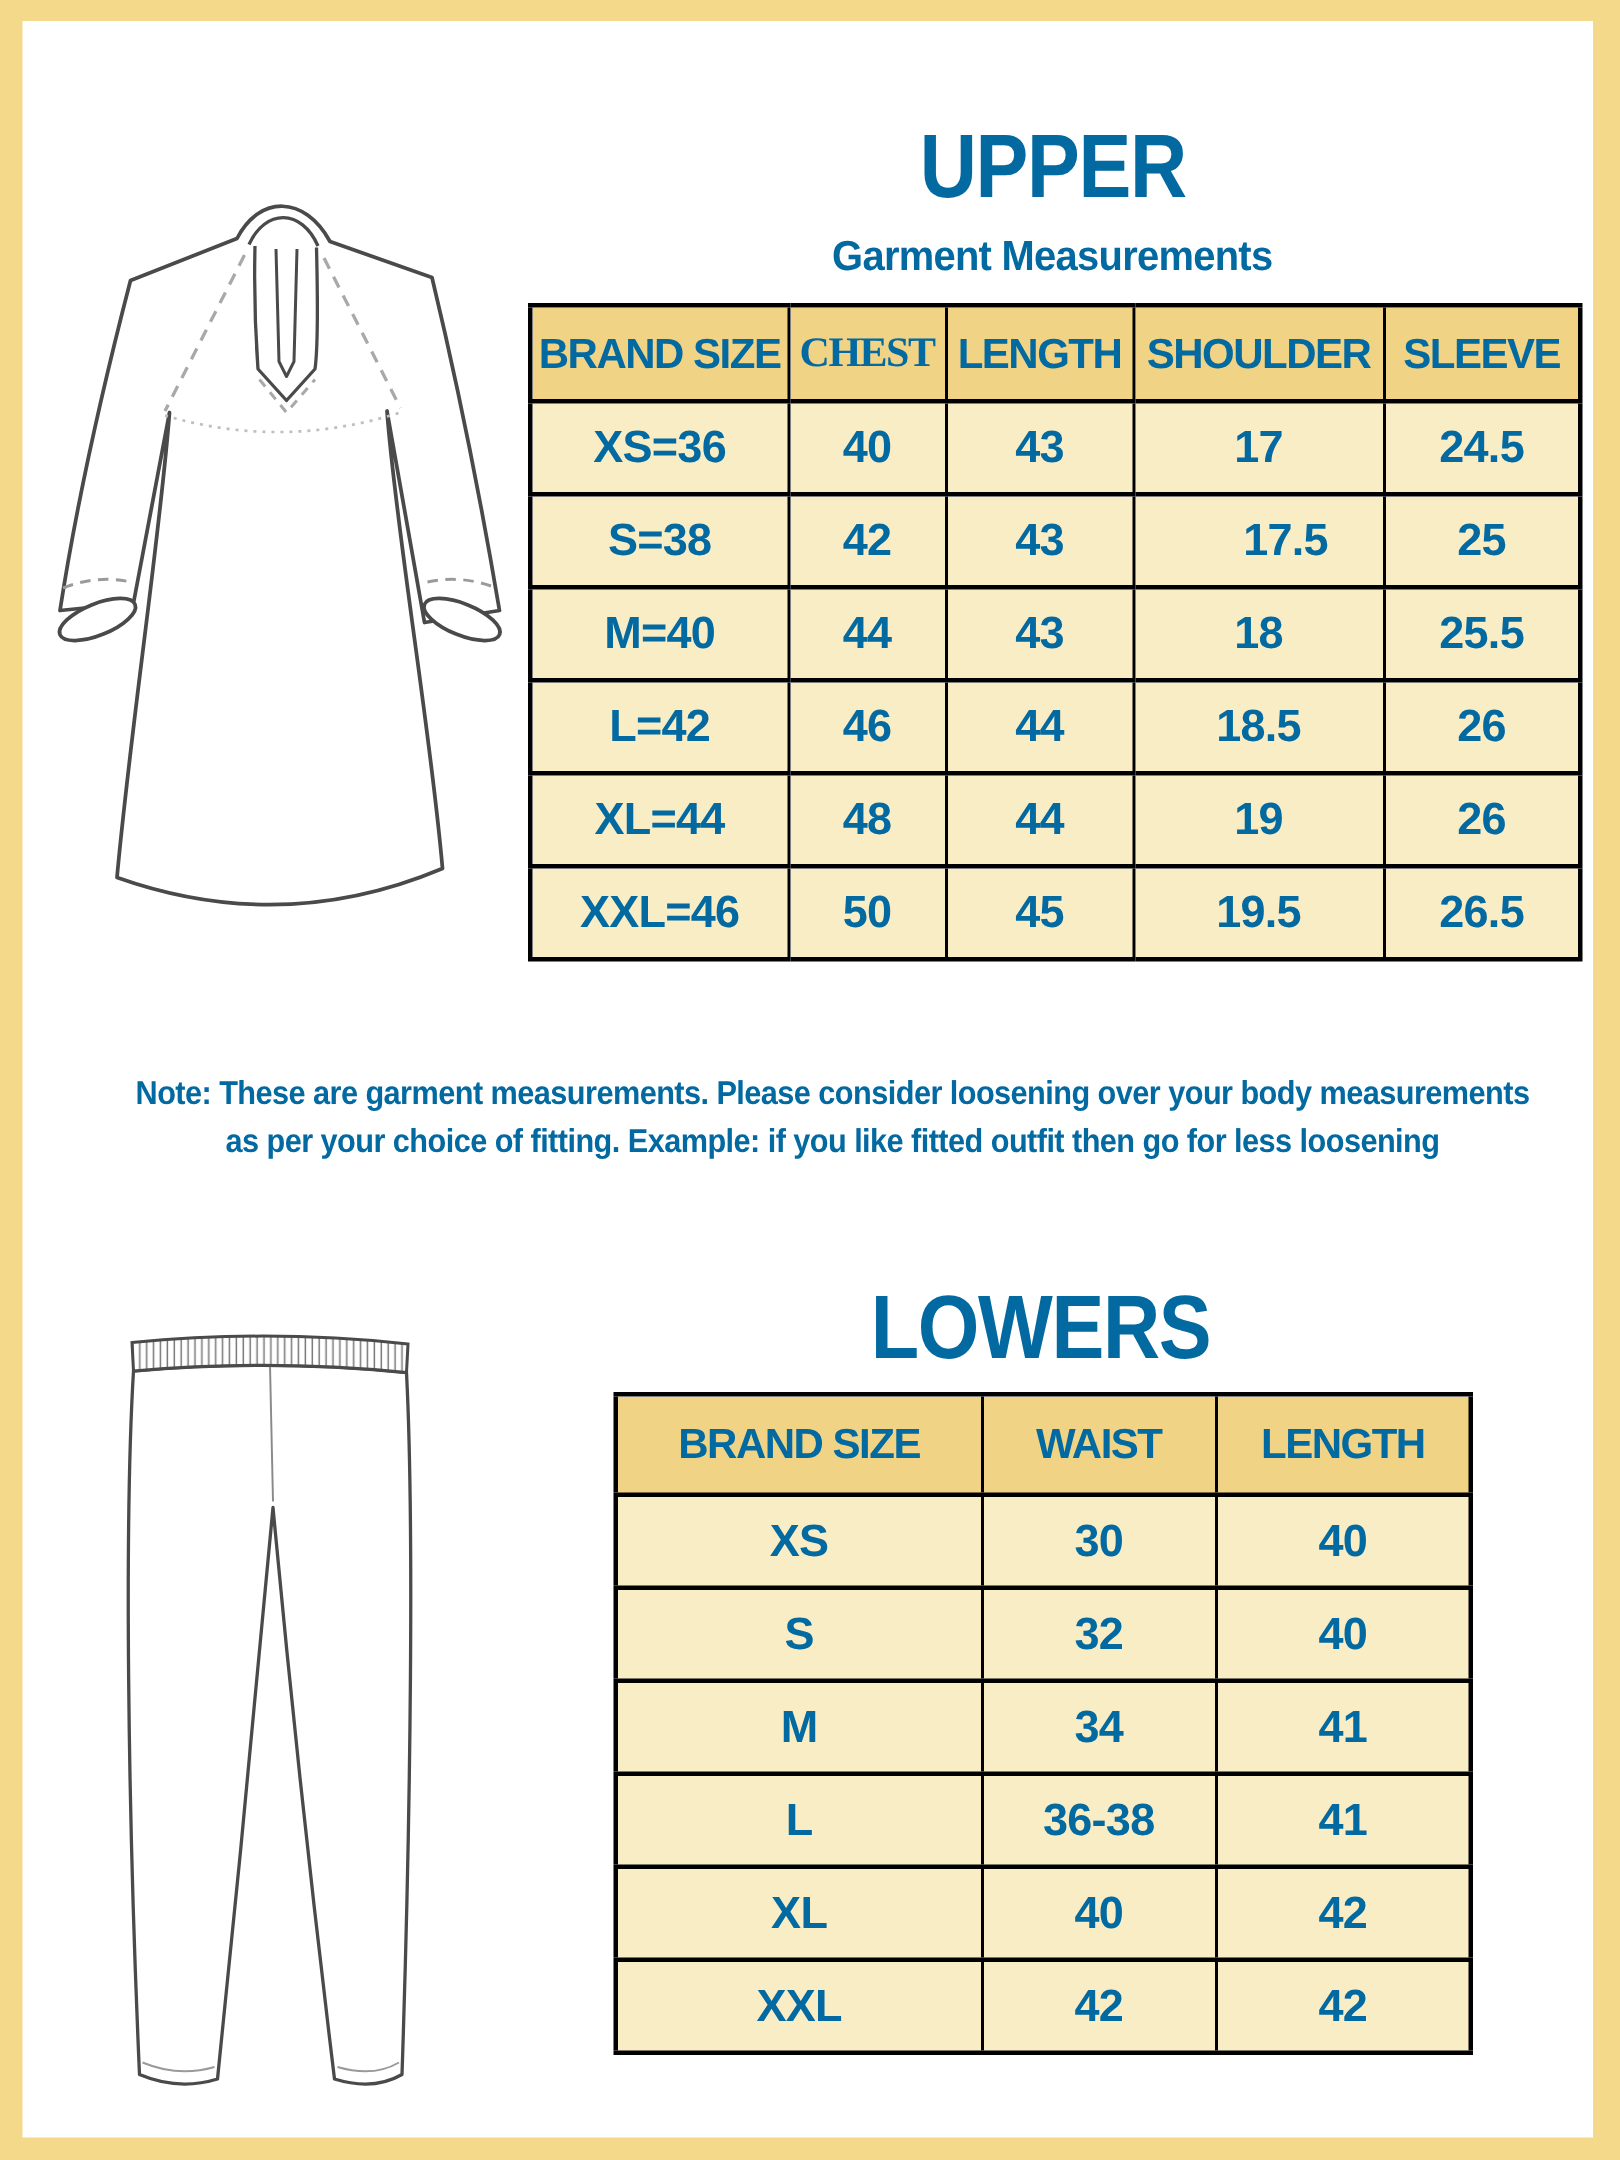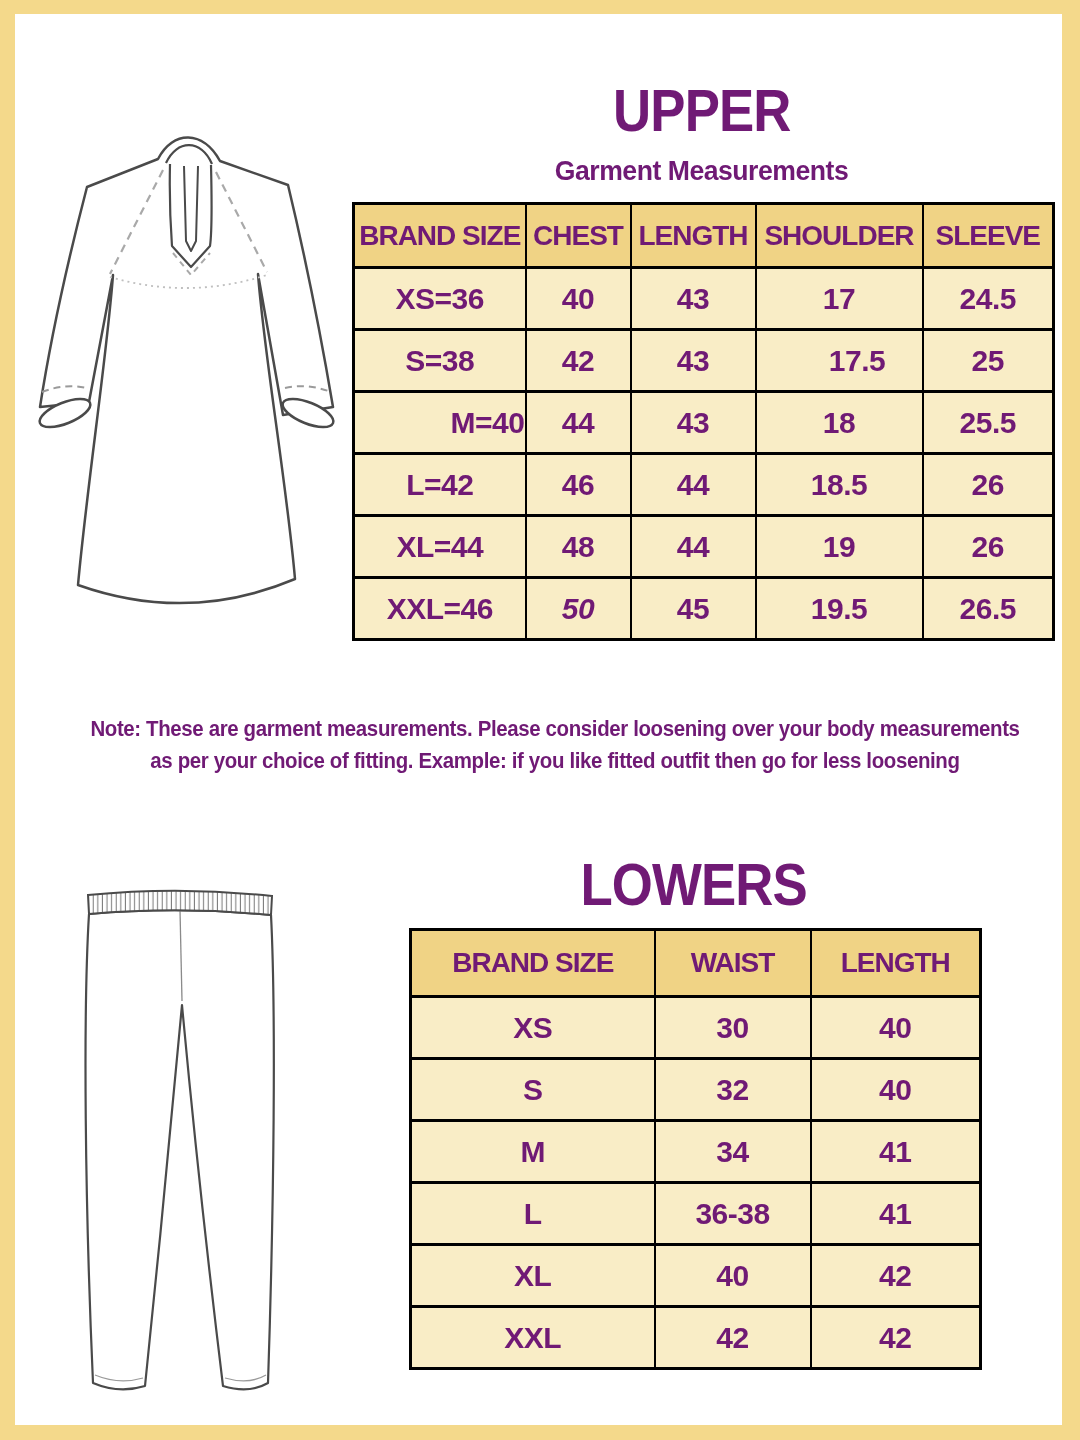--- a/index.html
+++ b/index.html
@@ -75,21 +75,21 @@
     transform-origin:center;
   }
   .note div{white-space:nowrap;}
   .illu{position:absolute;}
   #kurta-illu{left:20px;top:110px;width:302px;height:500px;}
   #pants-illu{left:53px;top:868px;width:210px;height:512px;}
 </style>
 </head>
 <body>
 
-<div class="page" id="page" style="border-color: rgb(244, 217, 139); background: rgb(255, 255, 255); color: #701a75;">
+<div class="page" id="page" style="border-color: rgb(244, 217, 139); background: rgb(255, 255, 255); color: #0369a1;">
 
   <div class="title" style="left:337px;width:700px;top:62px;">
     <span>UPPER</span>
   </div>
 
   <div class="subtitle" style="left:337px;width:700px;top:141px;">
     <span>Garment Measurements</span>
   </div>
 
   <svg id="kurta-illu" class="illu" viewBox="0 0 302 500" xmlns="http://www.w3.org/2000/svg">
@@ -132,21 +132,21 @@
     <colgroup>
       <col style="width:172px">
         <col style="width:105px">
         <col style="width:125px">
       <col style="width:167px">
         <col style="width:131px">
     </colgroup>
     <thead>
         <tr>
           <th style="background: rgb(240, 211, 133);">BRAND SIZE</th>
-          <th style="background: rgb(240, 211, 133);">CHEST</th>
+          <th style="background: rgb(240, 211, 133); font-family: Liberation Serif, serif;">CHEST</th>
           <th style="background: rgb(240, 211, 133);">LENGTH</th>
           <th style="background: rgb(240, 211, 133);">SHOULDER</th>
           <th style="background: rgb(240, 211, 133);">SLEEVE</th>
         </tr>
       </thead>
     <tbody>
         <tr>
           <td style="background: rgb(249, 237, 198);">XS=36</td>
           <td style="background: rgb(249, 237, 198);">40</td>
           <td style="background: rgb(249, 237, 198);">43</td>
@@ -154,21 +154,21 @@
           <td style="background: rgb(249, 237, 198);">24.5</td>
         </tr>
         <tr>
           <td style="background: rgb(249, 237, 198);">S=38</td>
           <td style="background: rgb(249, 237, 198);">42</td>
           <td style="background: rgb(249, 237, 198);">43</td>
           <td style="background: rgb(249, 237, 198); padding-left: 36px;">17.5</td>
           <td style="background: rgb(249, 237, 198);">25</td>
         </tr>
         <tr>
-          <td style="background: rgb(249, 237, 198); text-align: right;">M=40</td>
+          <td style="background: rgb(249, 237, 198);">M=40</td>
           <td style="background: rgb(249, 237, 198);">44</td>
           <td style="background: rgb(249, 237, 198);">43</td>
           <td style="background: rgb(249, 237, 198);">18</td>
           <td style="background: rgb(249, 237, 198);">25.5</td>
         </tr>
         <tr>
           <td style="background: rgb(249, 237, 198);">L=42</td>
           <td style="background: rgb(249, 237, 198);">46</td>
           <td style="background: rgb(249, 237, 198);">44</td>
           <td style="background: rgb(249, 237, 198);">18.5</td>
@@ -176,21 +176,21 @@
         </tr>
         <tr>
           <td style="background: rgb(249, 237, 198);">XL=44</td>
           <td style="background: rgb(249, 237, 198); margin-left: 40px;">48</td>
           <td style="background: rgb(249, 237, 198);">44</td>
           <td style="background: rgb(249, 237, 198);">19</td>
           <td style="background: rgb(249, 237, 198);">26</td>
         </tr>
         <tr>
           <td style="background: rgb(249, 237, 198); text-align: center;">XXL=46</td>
-          <td style="background: rgb(249, 237, 198); font-style: italic;">50</td>
+          <td style="background: rgb(249, 237, 198);">50</td>
           <td style="background: rgb(249, 237, 198);">45</td>
           <td style="background: rgb(249, 237, 198);">19.5</td>
           <td style="background: rgb(249, 237, 198);">26.5</td>
         </tr>
       </tbody>
   </table>
 
   <div class="note">
     <div>Note: These are garment measurements. Please consider loosening over your body measurements</div>
     <div>as per your choice of fitting. Example: if you like fitted outfit then go for less loosening</div>

